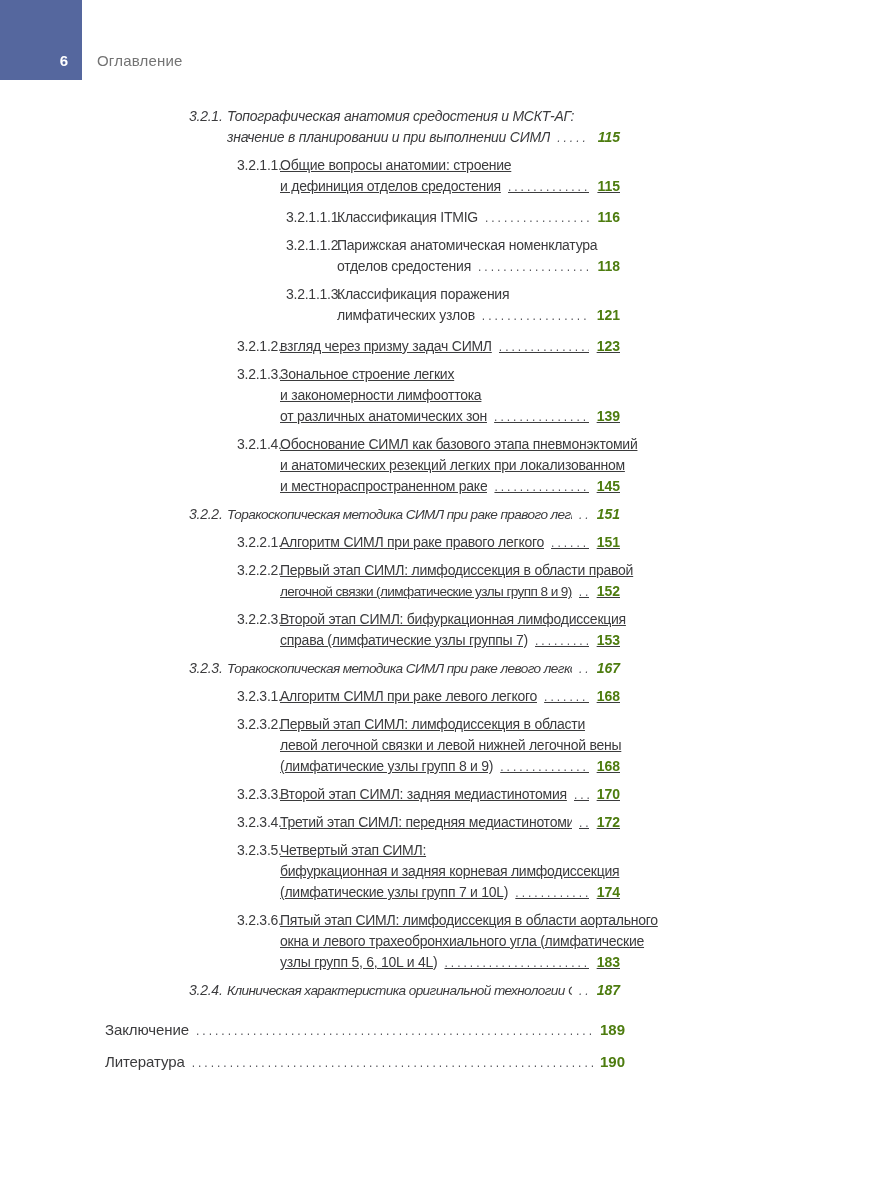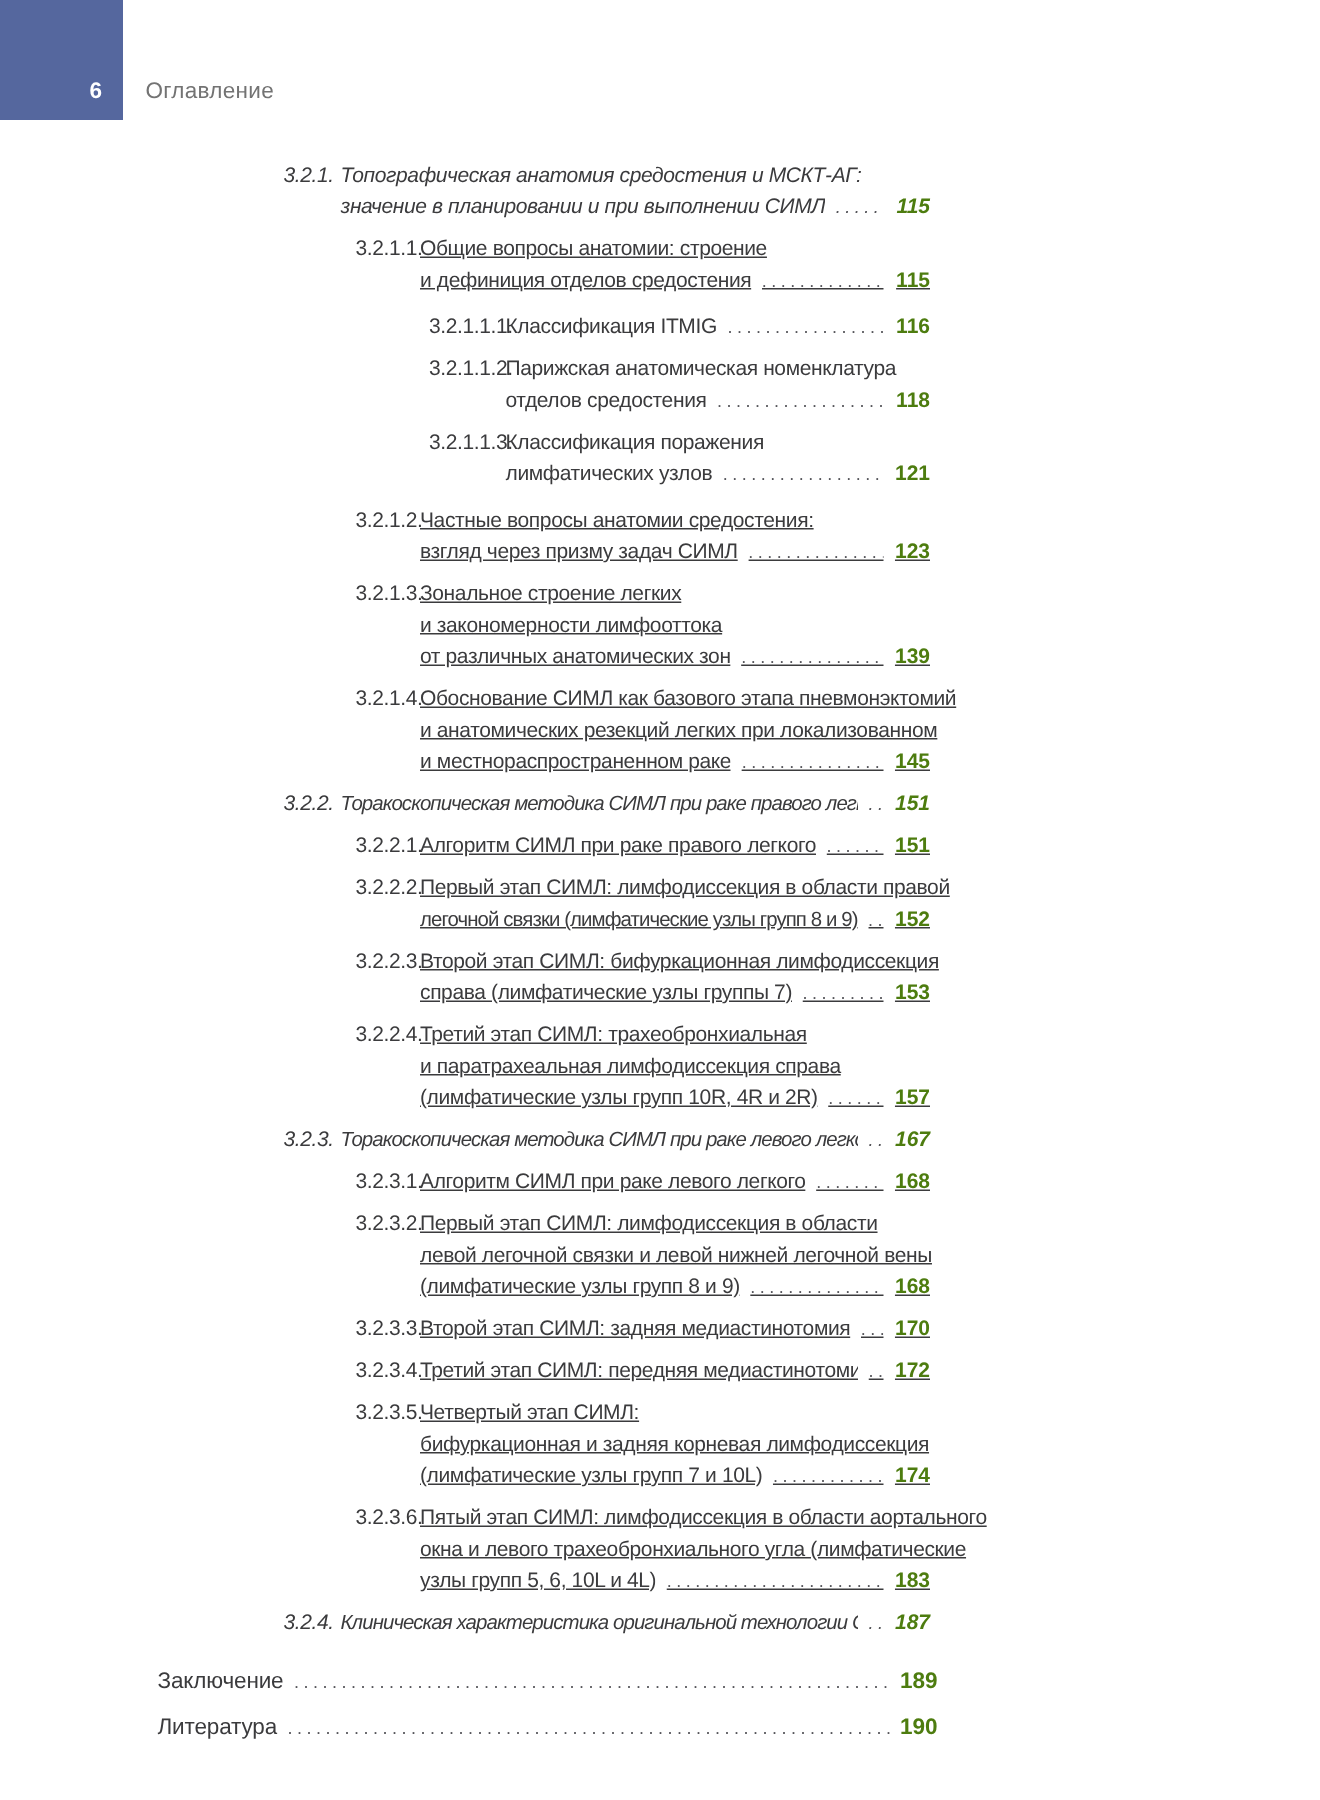--- a/index.html
+++ b/index.html
@@ -113,21 +113,20 @@
         <div class="line last">
           <span class="txt">лимфатических узлов</span>
           <span class="dots"></span>
           <span class="pg">121</span>
         </div>
       </div>
     </div>
 
     <div class="entry lvl4">
       <span class="num">3.2.1.2.</span>
-      <div class="line">Частные вопросы анатомии средостения:</div>
       <div class="line last">
         <span class="txt">взгляд через призму задач СИМЛ</span>
         <span class="dots"></span>
         <span class="pg">123</span>
       </div>
     </div>
 
     <div class="entry lvl4">
       <span class="num">3.2.1.3.</span>
       <div class="line">Зональное строение легких</div>
@@ -181,30 +180,20 @@
     <div class="entry lvl4">
       <span class="num">3.2.2.3.</span>
       <div class="line">Второй этап СИМЛ: бифуркационная лимфодиссекция</div>
       <div class="line last">
         <span class="txt">справа (лимфатические узлы группы 7)</span>
         <span class="dots"></span>
         <span class="pg">153</span>
       </div>
     </div>
 
-    <div class="entry lvl4">
-      <span class="num">3.2.2.4.</span>
-      <div class="line">Третий этап СИМЛ: трахеобронхиальная</div>
-      <div class="line">и паратрахеальная лимфодиссекция справа</div>
-      <div class="line last">
-        <span class="txt">(лимфатические узлы групп 10R, 4R и 2R)</span>
-        <span class="dots"></span>
-        <span class="pg">157</span>
-      </div>
-    </div>
 
     <div class="entry lvl3">
       <span class="num">3.2.3.</span>
       <div class="line last">
         <span class="txt tight">Торакоскопическая методика СИМЛ при раке левого легкого</span>
         <span class="dots"></span>
         <span class="pg">167</span>
       </div>
     </div>
 

